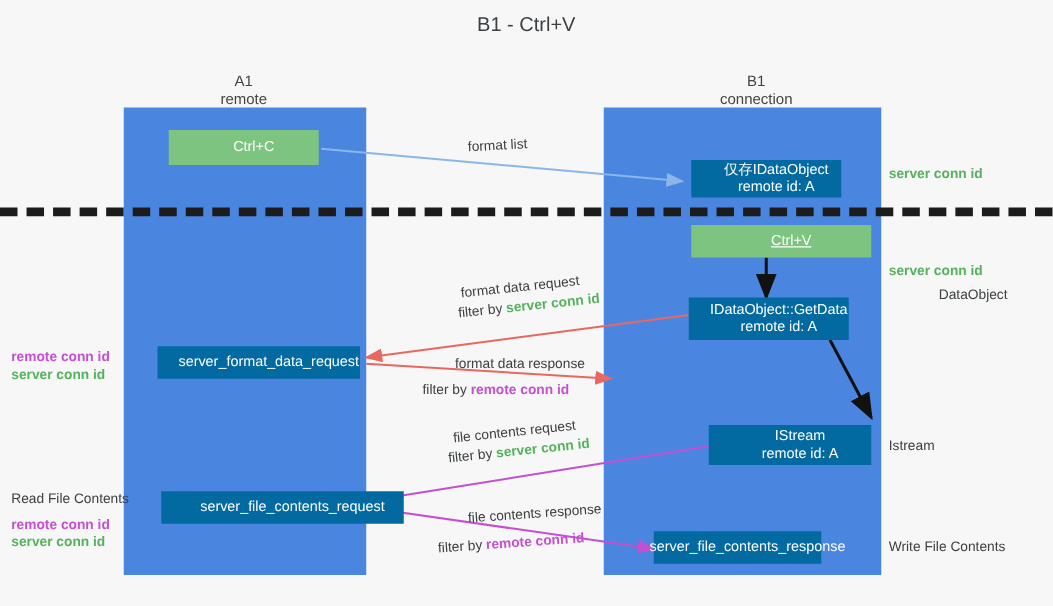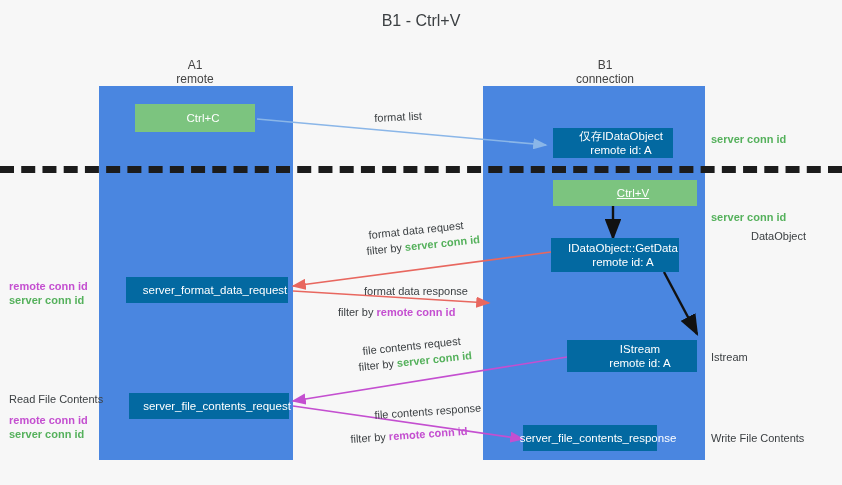--- a/index.html
+++ b/index.html
@@ -103,21 +103,21 @@
   <div class="dashline"></div>
 
   <div class="node green" style="left:135px;top:104px;width:120px;height:28px;">
     <span>Ctrl+C</span>
   </div>
 
   <div class="node orange" style="left:126px;top:277px;width:162px;height:26px;">
     <span>server_format_data_request</span>
   </div>
 
-  <div class="node orange" style="left:129px;top:393px;width:160px;height:26px;">
+  <div class="node orange" style="left:129px;top:393px;width:194px;height:26px;">
     <span>server_file_contents_request</span>
   </div>
 
   <div class="node orange" style="left:553px;top:128px;width:120px;height:30px;flex-direction:column;">
     <span>仅存IDataObject</span>
     <span>remote id: A</span>
   </div>
 
   <div class="node green" style="left:553px;top:180px;width:144px;height:26px;text-decoration:underline;">
     <span>Ctrl+V</span>

